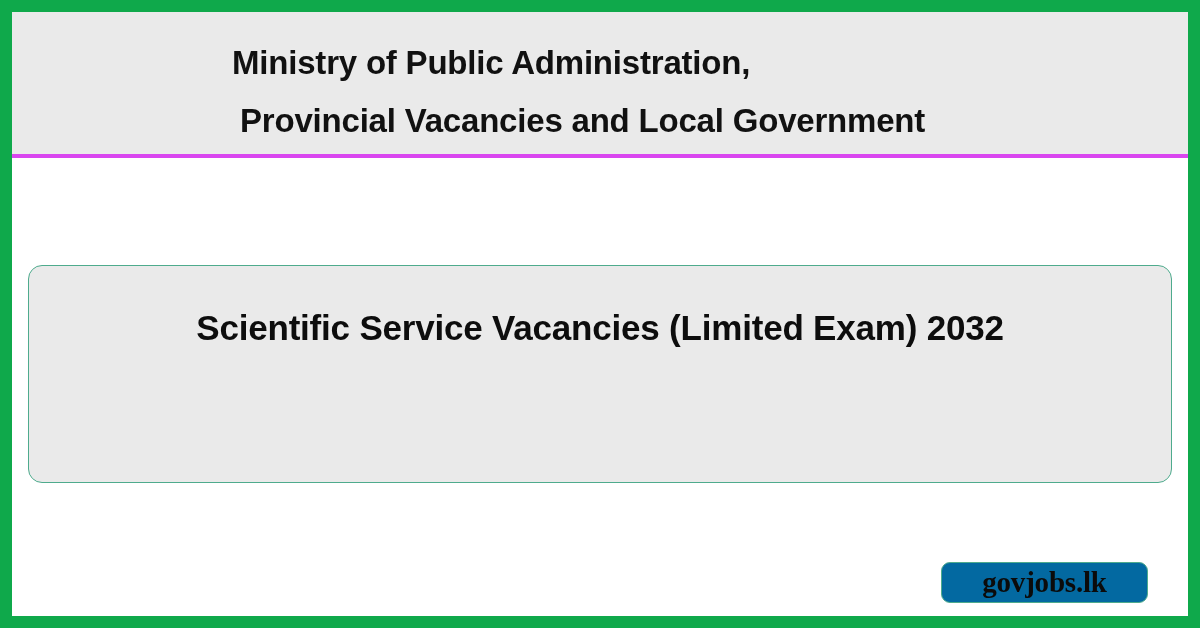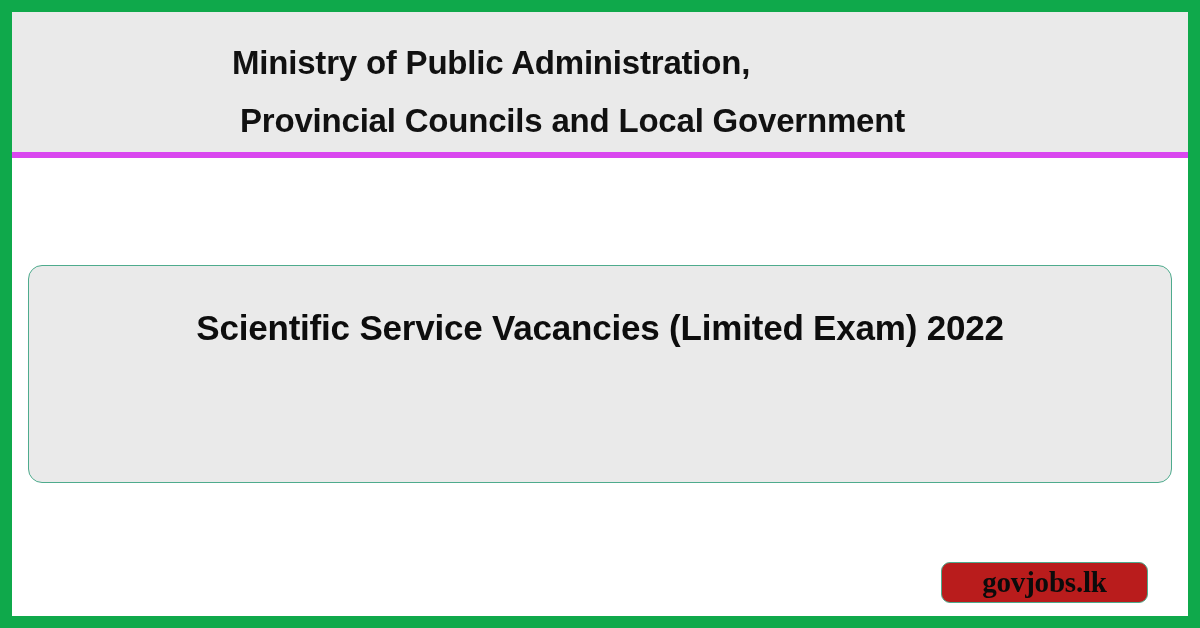--- a/index.html
+++ b/index.html
@@ -25,21 +25,21 @@
   }
 
   
   #header-band {
     position: absolute;
     left: 0;
     top: 0;
     width: 1176px;
     height: 146px;
     background: #eaeaea;
-    border-bottom: 6px solid #d946ef;
+    border-bottom: 4px solid #d946ef;
     box-sizing: border-box;
   }
   #header-title {
     position: absolute;
     left: 220px;
     top: 22px;
     width: 900px;
     font-size: 33px;
     font-weight: bold;
     line-height: 58px;
@@ -91,21 +91,21 @@
     font-family: "Liberation Sans", "DejaVu Sans", sans-serif;
   }
 
   
   #brand-badge {
     position: absolute;
     left: 929px;
     top: 550px;
     width: 207px;
     height: 41px;
-    background: #b91c1c;
+    background: #0369a1;
     border: 1.5px solid #4eab8d;
     border-radius: 9px;
     box-sizing: border-box;
     display: flex;
     align-items: center;
     justify-content: center;
   }
   #brand-badge-label {
     font-family: "Liberation Serif", "DejaVu Serif", serif;
     font-size: 29px;
@@ -116,25 +116,25 @@
   }
 </style>
 </head>
 <body>
 
 <div id="poster">
 
   <div id="header-band">
     <div id="header-title">
       <span class="ln ln1">Ministry of Public Administration,</span>
-      <span class="ln ln2">Provincial Councils and Local Government</span>
+      <span class="ln ln2">Provincial Vacancies and Local Government</span>
     </div>
   </div>
 
   <div id="info-card">
-    <div id="card-title-en">Scientific Service Vacancies (Limited Exam) 2022</div>
+    <div id="card-title-en">Scientific Service Vacancies (Limited Exam) 2032</div>
   </div>
 
   <div id="brand-badge">
     <span id="brand-badge-label">govjobs.lk</span>
   </div>
 
 </div>
 
 </body></html>

